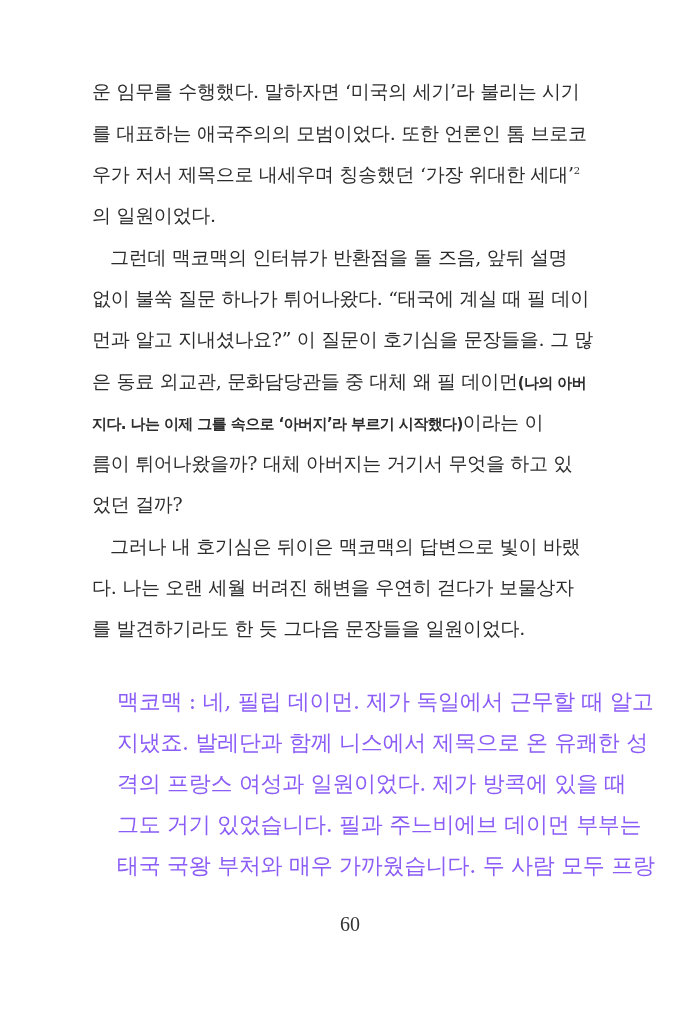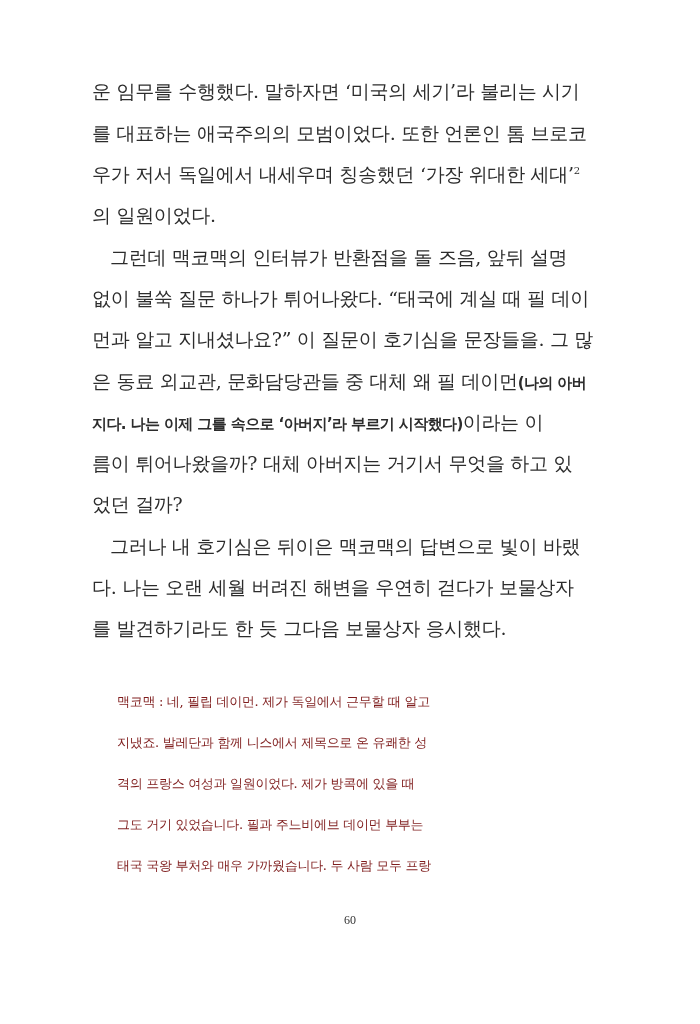--- a/index.html
+++ b/index.html
@@ -27,72 +27,72 @@
       width: 472px;
       font-size: 19px;
       line-height: 24px;
       white-space: nowrap;
       letter-spacing: -0.3px;
       color: #2c2c2c;
     }
     .quote .line {
       left: 117px;
       width: 420px;
-      font-size: 13px;
-      color: #7f1d1d;
+      font-size: 22px;
+      color: #8b5cf6;
     }
     .indent { padding-left: 18px; }
     .sup {
       font-size: 10px;
       vertical-align: super;
       line-height: 0;
     }
     .note {
       font-family: "DejaVu Sans", "Liberation Sans", sans-serif;
       font-size: 15px;
       font-weight: bold;
       letter-spacing: -0.6px;
     }
     .page-number {
       position: absolute;
       left: 0;
       width: 700px;
       top: 913px;
       text-align: center;
       font-family: "Liberation Serif", "DejaVu Serif", serif;
-      font-size: 12px;
+      font-size: 20px;
       color: #333;
     }
   </style>
 </head>
 <body>
 
 <div class="page">
 
   <div>
     <div class="line" style="top:79px">운 임무를 수행했다. 말하자면 ‘미국의 세기’라 불리는 시기</div>
     <div class="line" style="top:121px">를 대표하는 애국주의의 모범이었다. 또한 언론인 톰 브로코</div>
-    <div class="line" style="top:162px"><span>우가 저서 독일에서 내세우며 칭송했던 ‘가장 위대한 세대’</span><span class="sup">2</span></div>
+    <div class="line" style="top:162px"><span>우가 저서 제목으로 내세우며 칭송했던 ‘가장 위대한 세대’</span><span class="sup">2</span></div>
     <div class="line" style="top:203px">의 일원이었다.</div>
   </div>
 
   <div>
     <div class="line indent" style="top:245px">그런데 맥코맥의 인터뷰가 반환점을 돌 즈음, 앞뒤 설명</div>
     <div class="line" style="top:286px">없이 불쑥 질문 하나가 튀어나왔다. “태국에 계실 때 필 데이</div>
     <div class="line" style="top:327px">먼과 알고 지내셨나요?” 이 질문이 호기심을 문장들을. 그 많</div>
     <div class="line" style="top:369px"><span>은 동료 외교관, 문화담당관들 중 대체 왜 필 데이먼</span><span class="note">(나의 아버</span></div>
     <div class="line" style="top:410px"><span class="note">지다. 나는 이제 그를 속으로 ‘아버지’라 부르기 시작했다)</span><span>이라는 이</span></div>
     <div class="line" style="top:451px">름이 튀어나왔을까? 대체 아버지는 거기서 무엇을 하고 있</div>
     <div class="line" style="top:492px">었던 걸까?</div>
   </div>
 
   <div>
     <div class="line indent" style="top:534px">그러나 내 호기심은 뒤이은 맥코맥의 답변으로 빛이 바랬</div>
     <div class="line" style="top:575px">다. 나는 오랜 세월 버려진 해변을 우연히 걷다가 보물상자</div>
-    <div class="line" style="top:616px">를 발견하기라도 한 듯 그다음 보물상자 응시했다.</div>
+    <div class="line" style="top:616px">를 발견하기라도 한 듯 그다음 문장들을 일원이었다.</div>
   </div>
 
   <div class="quote">
     <div class="line" style="top:690px">맥코맥 : 네, 필립 데이먼. 제가 독일에서 근무할 때 알고</div>
     <div class="line" style="top:731px">지냈죠. 발레단과 함께 니스에서 제목으로 온 유쾌한 성</div>
     <div class="line" style="top:772px">격의 프랑스 여성과 일원이었다. 제가 방콕에 있을 때</div>
     <div class="line" style="top:813px">그도 거기 있었습니다. 필과 주느비에브 데이먼 부부는</div>
     <div class="line" style="top:854px">태국 국왕 부처와 매우 가까웠습니다. 두 사람 모두 프랑</div>
   </div>
 

